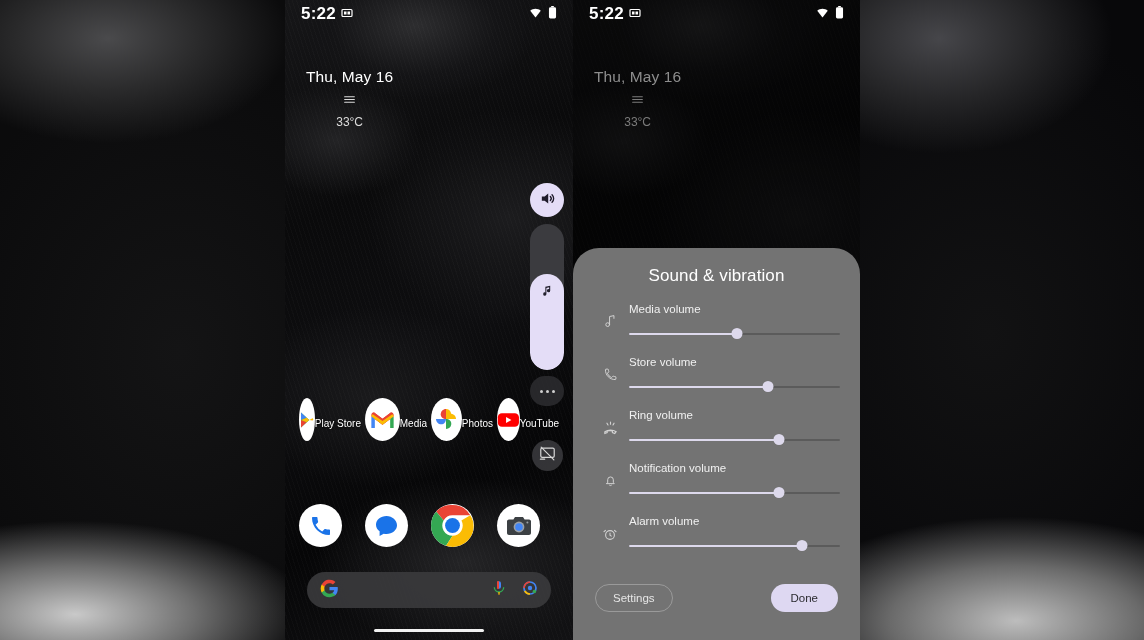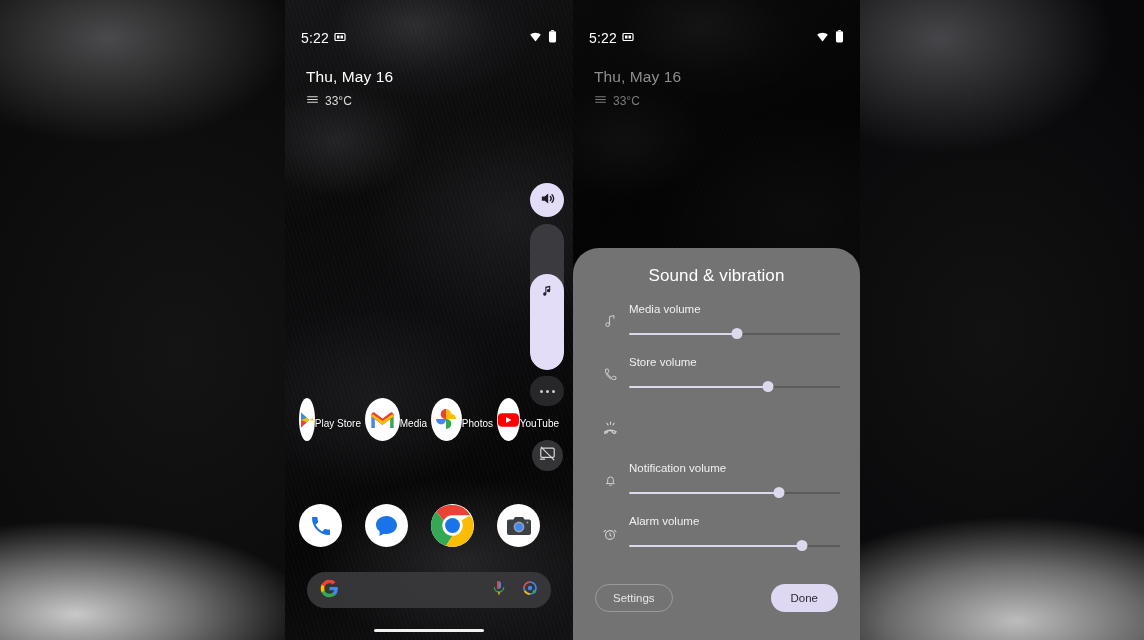--- a/index.html
+++ b/index.html
@@ -58,32 +58,31 @@
     content: ""; position: absolute; inset: 0;
     background: repeating-linear-gradient(72deg, rgba(255,255,255,.035) 0 1px, rgba(0,0,0,0) 1px 4px);
     opacity: .55;
   }
   .scrim { position: absolute; inset: 0; background: rgba(0,0,0,.55); }
 
   
   .statusbar {
     position: absolute; top: 0; left: 0; right: 0; height: 28px;
     display: flex; align-items: center; justify-content: space-between;
-    padding: 0 16px; color: #fff; font-size: 14px; font-weight: 400;
+    padding: 0 16px; color: #fff; font-size: 17px; font-weight: 700;
     letter-spacing: .2px;
-    margin-top: 24px;
   }
   .sb-left { display: flex; align-items: center; gap: 5px; }
   .sb-right { display: flex; align-items: center; gap: 6px; }
 
   
   .clockw { position: absolute; left: 21px; top: 68px; }
   .clockw .date { color: #fff; font-size: 15.5px; letter-spacing: .1px; }
   .clockw .wx { margin-top: 7px; display: flex; align-items: center; gap: 6px;
-                color: #dcdcdc; font-size: 12px; }
+                color: #dcdcdc; font-size: 12px; flex-direction: column; }
   .dim .date { color: #8d8d8d; }
   .dim .wx   { color: #7b7b7b; }
   .dim .wx svg * { stroke: #7b7b7b; }
 
   
   .appsrow { position: absolute; left: 0; right: 0; display: flex;
              justify-content: space-around; padding: 0 12px; }
   .row1 { top: 398px; }
   .row2 { top: 504px; }
   .app { width: 62px; display: flex; align-items: center; }
@@ -481,20 +480,28 @@
         </div>
       </div>
 
       <div class="vrow">
         <div class="ricon">
           <svg width="17" height="17" viewBox="0 0 24 24" fill="none" stroke="#d2d2d2" stroke-width="1.6" stroke-linecap="round">
             <path d="M4 16.5c4.5-3 11.5-3 16 0l-2 2.5-3.3-1.3v-2.2c-2.3-.7-5.1-.7-7.4 0v2.2L4 19z"></path>
             <path d="M12 3v3M7 4.5l1.5 2.5M17 4.5l-1.5 2.5"></path>
           </svg>
         </div>
+        <div class="rbody">
+          <div class="rlabel">Ring volume</div>
+          <div class="track">
+            <div class="base"></div>
+            <div class="active" style="width: 71%;"></div>
+            <div class="thumb" style="left: 71%;"></div>
+          </div>
+        </div>
       </div>
 
       <div class="vrow">
         <div class="ricon">
           <svg width="15" height="15" viewBox="0 0 24 24" fill="none" stroke="#d2d2d2" stroke-width="1.6" stroke-linecap="round" stroke-linejoin="round">
             <path d="M6 17h12l-1.5-2v-4.2a4.5 4.5 0 0 0-9 0V15z"></path>
             <path d="M10.3 19.5a2 2 0 0 0 3.4 0"></path>
           </svg>
         </div>
         <div class="rbody">

